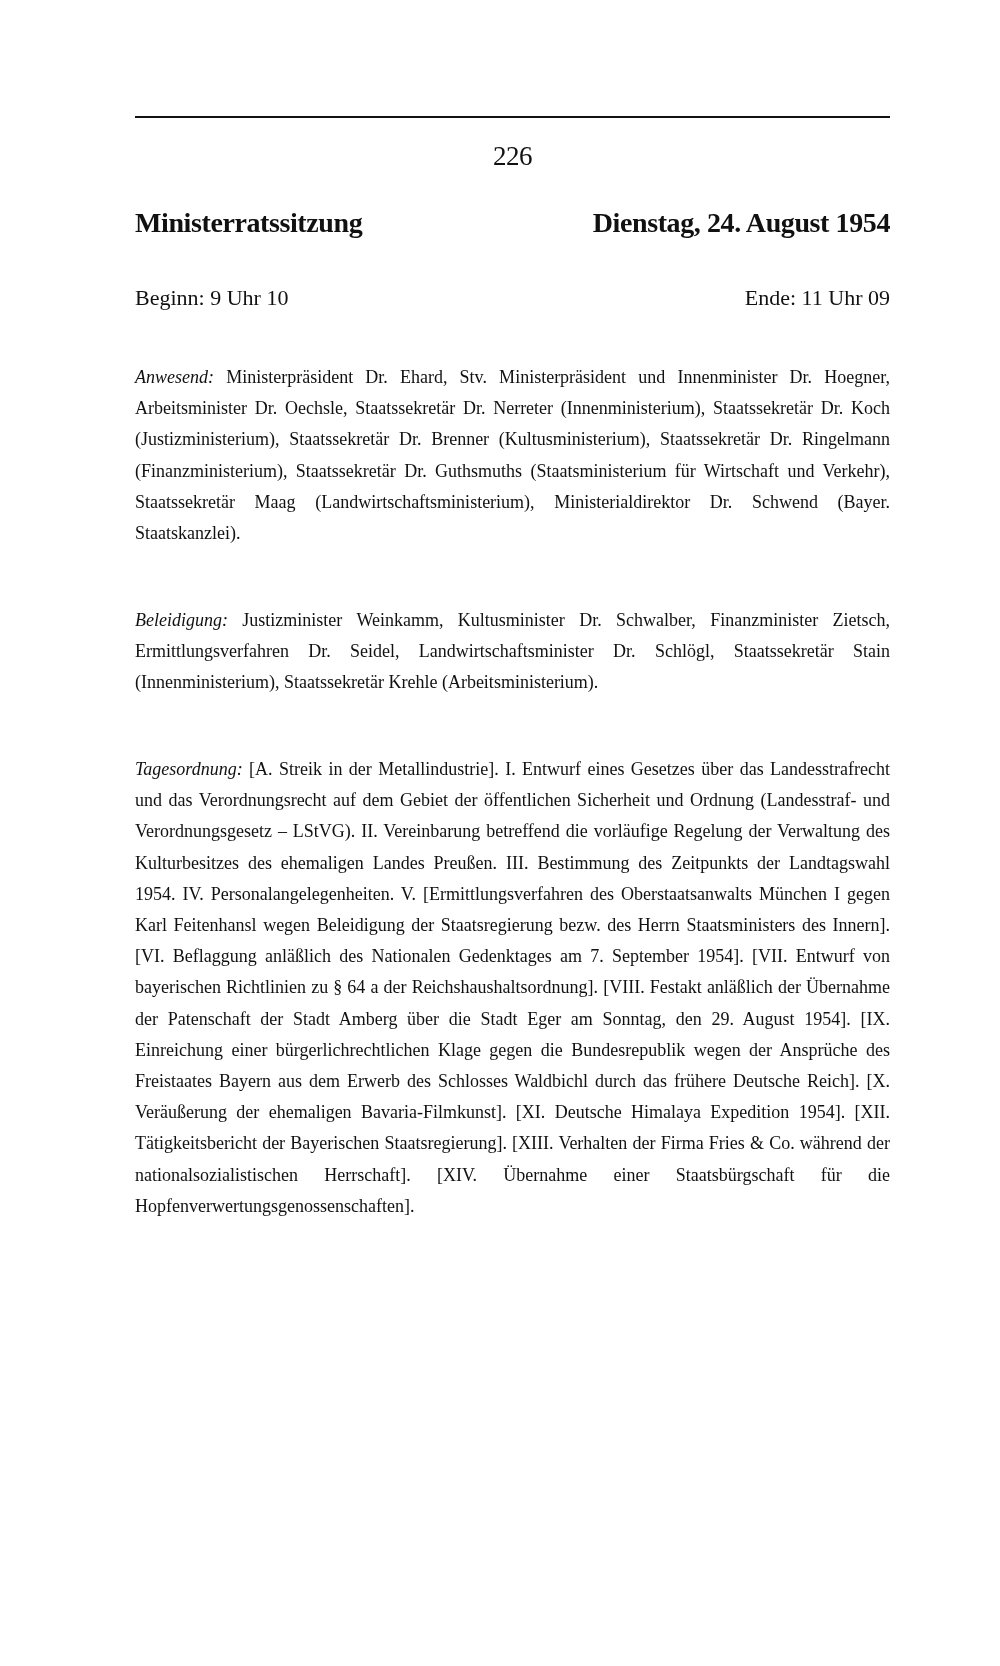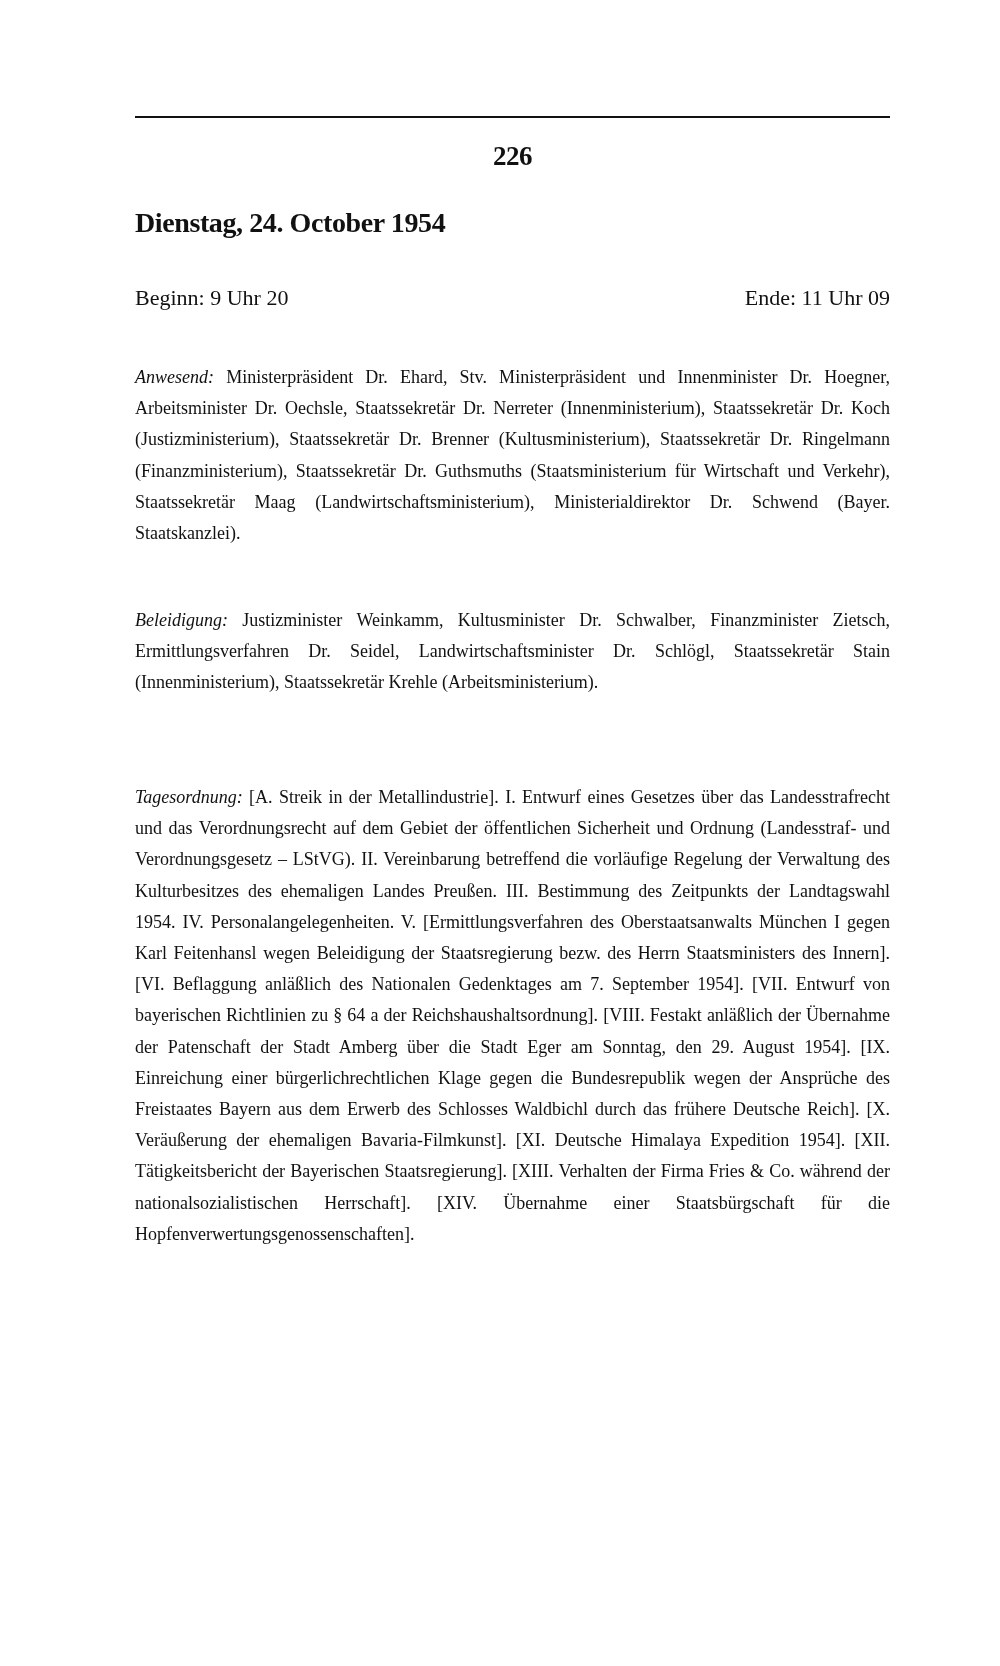--- a/index.html
+++ b/index.html
@@ -1,45 +1,46 @@
 <!DOCTYPE html>
 <html><head>
 <meta charset="utf-8">
 <style>
   html, body { margin: 0; padding: 0; background: #ffffff; }
   body { width: 1000px; height: 1666px; position: relative; overflow: hidden;
          font-family: "Liberation Serif", "DejaVu Serif", serif; color: #111; }
   .page { position: absolute; left: 135px; top: 0; width: 755px; }
   .rule { position: absolute; top: 116px; left: 0; width: 755px; height: 1.5px; background: #111; }
   .page-number { position: absolute; top: 141px; left: 0; width: 755px; text-align: center;
-                 font-weight: bold; font-size: 27px; letter-spacing: -0.5px; }
+                 font-weight: normal; font-size: 27px; letter-spacing: -0.5px; }
   .title-row { position: absolute; top: 207px; left: 0; width: 755px; display: flex;
                justify-content: space-between; font-weight: bold; font-size: 28px; letter-spacing: -0.4px; }
   .time-row { position: absolute; top: 285px; left: 0; width: 755px; display: flex;
               justify-content: space-between; font-size: 22px; }
   .para { position: absolute; left: 0; width: 755px; font-size: 18px; line-height: 31.2px;
           text-align: justify; hyphens: manual; }
   .para .label { font-style: italic; }
   #p-anwesend { top: 344px; }
   #p-entschuldigt { top: 587px; }
-  #p-tagesordnung { top: 764px; }
+  #p-tagesordnung { top: 736px; }
 </style>
 </head>
 <body>
 
 <div class="page">
   <div class="rule"></div>
   <div class="page-number">226</div>
 
   <div class="title-row">
-    <span>Dienstag, 24. October 1954</span>
+    <span>Ministerratssitzung</span>
+    <span>Dienstag, 24. August 1954</span>
   </div>
 
   <div class="time-row">
-    <span>Beginn: 9 Uhr 20</span>
+    <span>Beginn: 9 Uhr 10</span>
     <span>Ende: 11 Uhr 09</span>
   </div>
 
   <p class="para" id="p-anwesend"><span class="label">Anwesend:</span><span> Ministerpräsident Dr. Ehard, Stv. Ministerpräsident und Innenmi­nister Dr. Hoegner, Arbeitsminister Dr. Oechsle, Staatssekretär Dr. Nerreter (Innenministerium), Staatssekretär Dr. Koch (Justizministerium), Staatsse­kretär Dr. Brenner (Kultusministerium), Staatssekretär Dr. Ringelmann (Finanzministerium), Staatssekretär Dr. Guthsmuths (Staatsministerium für Wirtschaft und Verkehr), Staatssekretär Maag (Landwirtschaftsministerium), Ministerialdirektor Dr. Schwend (Bayer. Staatskanzlei).</span></p>
 
   <p class="para" id="p-entschuldigt"><span class="label">Beleidigung:</span><span> Justizminister Weinkamm, Kultusminister Dr. Schwalber, Finanzminister Zietsch, Ermittlungsverfahren Dr. Seidel, Landwirtschaftsmi­nister Dr. Schlögl, Staatssekretär Stain (Innenministerium), Staatssekretär Krehle (Arbeitsministerium).</span></p>
 
   <p class="para" id="p-tagesordnung"><span class="label">Tagesordnung:</span><span> [A. Streik in der Metallindustrie]. I. Entwurf eines Gesetzes über das Landesstrafrecht und das Verordnungsrecht auf dem Gebiet der öffentli­chen Sicherheit und Ordnung (Landesstraf- und Verordnungsgesetz – LStVG). II. Vereinbarung betreffend die vorläufige Regelung der Verwaltung des Kultur­besitzes des ehemaligen Landes Preußen. III. Bestimmung des Zeitpunkts der Landtagswahl 1954. IV. Personalangelegenheiten. V. [Ermittlungsverfahren des Oberstaatsanwalts München I gegen Karl Feitenhansl wegen Beleidigung der Staatsregierung bezw. des Herrn Staatsministers des Innern]. [VI. Beflag­gung anläßlich des Nationalen Gedenktages am 7. September 1954]. [VII. Entwurf von bayerischen Richtlinien zu § 64 a der Reichshaushaltsordnung]. [VIII. Festakt anläßlich der Übernahme der Patenschaft der Stadt Amberg über die Stadt Eger am Sonntag, den 29. August 1954]. [IX. Einreichung einer bürgerlichrechtlichen Klage gegen die Bundesrepublik wegen der Ansprüche des Freistaates Bayern aus dem Erwerb des Schlosses Waldbichl durch das frühere Deutsche Reich]. [X. Veräußerung der ehemaligen Bavaria-Filmkunst]. [XI. Deutsche Himalaya Expedition 1954]. [XII. Tätigkeitsbericht der Bayeri­schen Staatsregierung]. [XIII. Verhalten der Firma Fries &amp; Co. während der nationalsozialistischen Herrschaft]. [XIV. Übernahme einer Staatsbürgschaft für die Hopfenverwertungsgenossenschaften].</span></p>
 </div>
 

